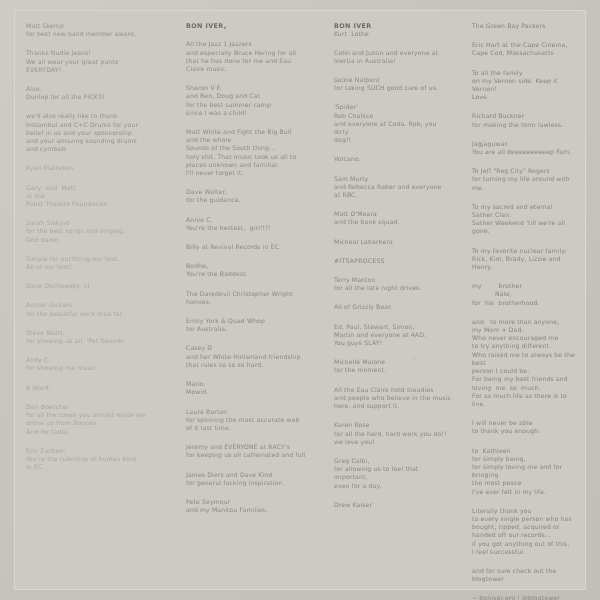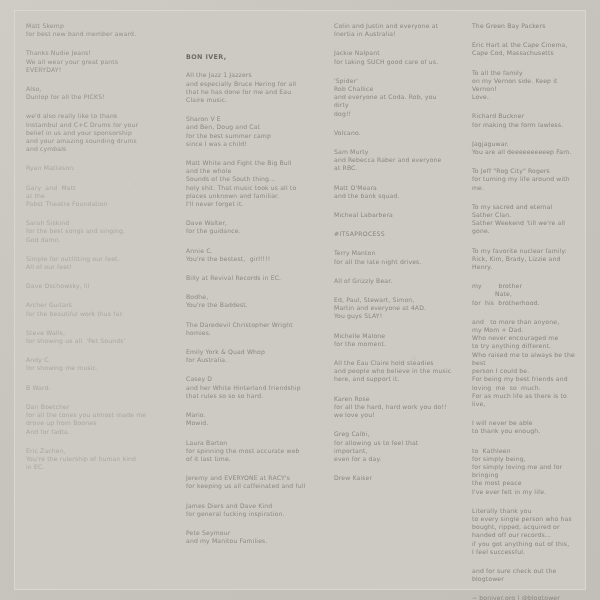--- a/index.html
+++ b/index.html
@@ -66,21 +66,20 @@
 
   
   .faded .line { color: #a9a6a0; }
 
   .bold-head {
     font-size: 6.4px;
     line-height: 8.4px;
     letter-spacing: 0.4px;
     font-weight: bold;
     color: #6f6c66;
-    margin-top: 31px;
   }
   .mark {
     font-size: 6.1px;
     line-height: 8.2px;
     color: #87847e;
     letter-spacing: 0.3px;
   }
   .grain {
     position: absolute;
     left: 0; top: 0; right: 0; bottom: 0;
@@ -244,20 +243,24 @@
               <div class="line">for general fucking inspiration.</div>
             </div>
             <div class="block">
               <div class="line">Pete Seymour</div>
               <div class="line">and my Manitou Families.</div>
             </div>
           </div>
       </div>
 
       <div class="col col-3">
+        <div class="col-2-header">
+          <div class="bold-head">BON IVER</div>
+          <div class="line">Kurt  Lothe</div>
+        </div>
         <div class="block">
             <div class="block">
               <div class="line">Colin and Justin and everyone at</div>
               <div class="line">Inertia in Australia!</div>
             </div>
             <div class="block">
               <div class="line">Jackie Nalpant</div>
               <div class="line">for taking SUCH good care of us.</div>
             </div>
             <div class="block">

